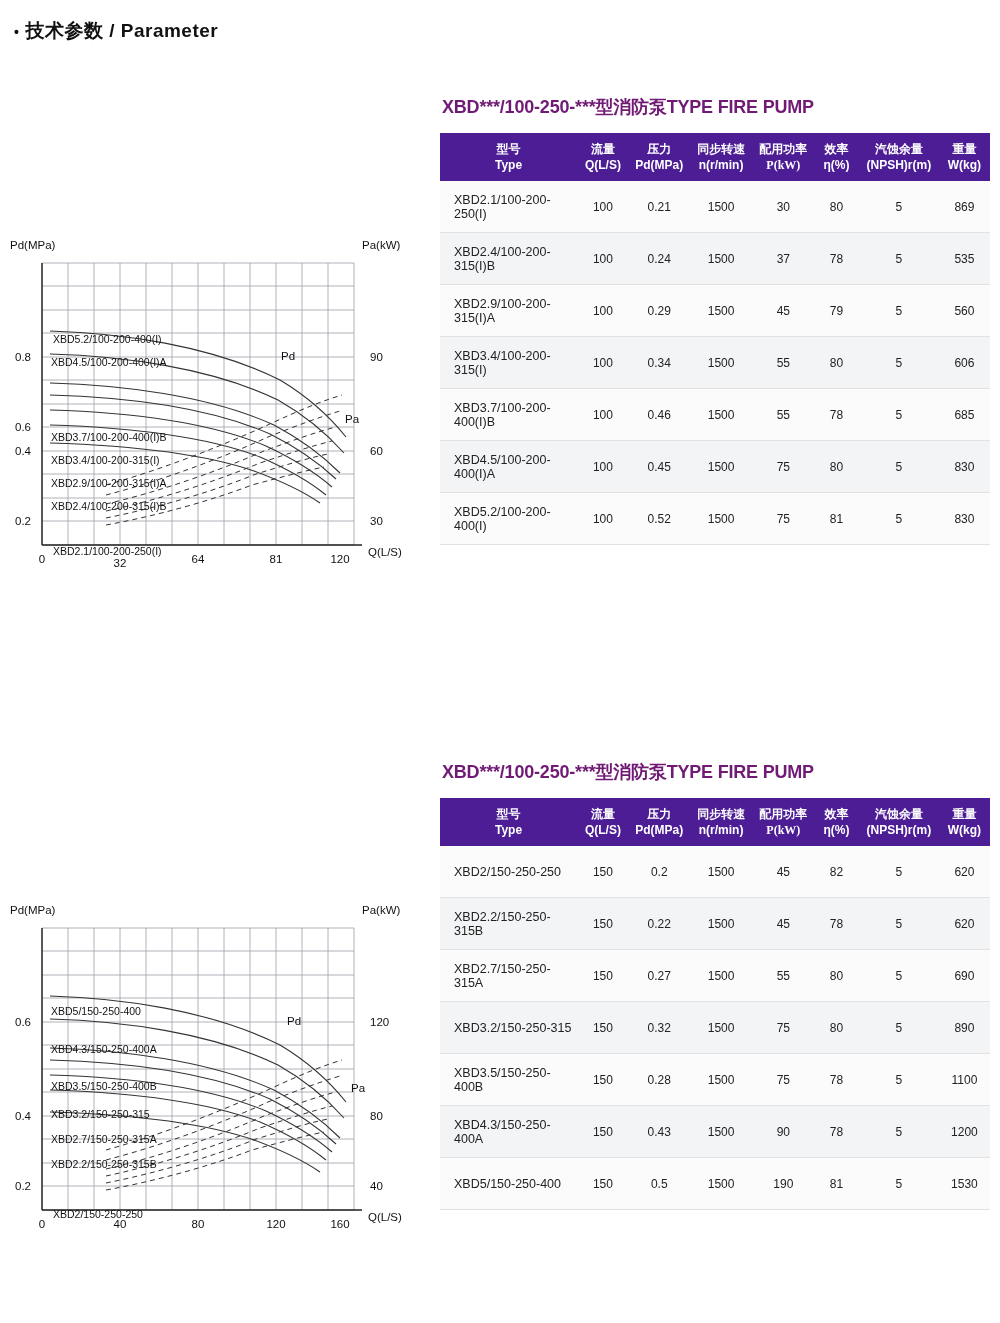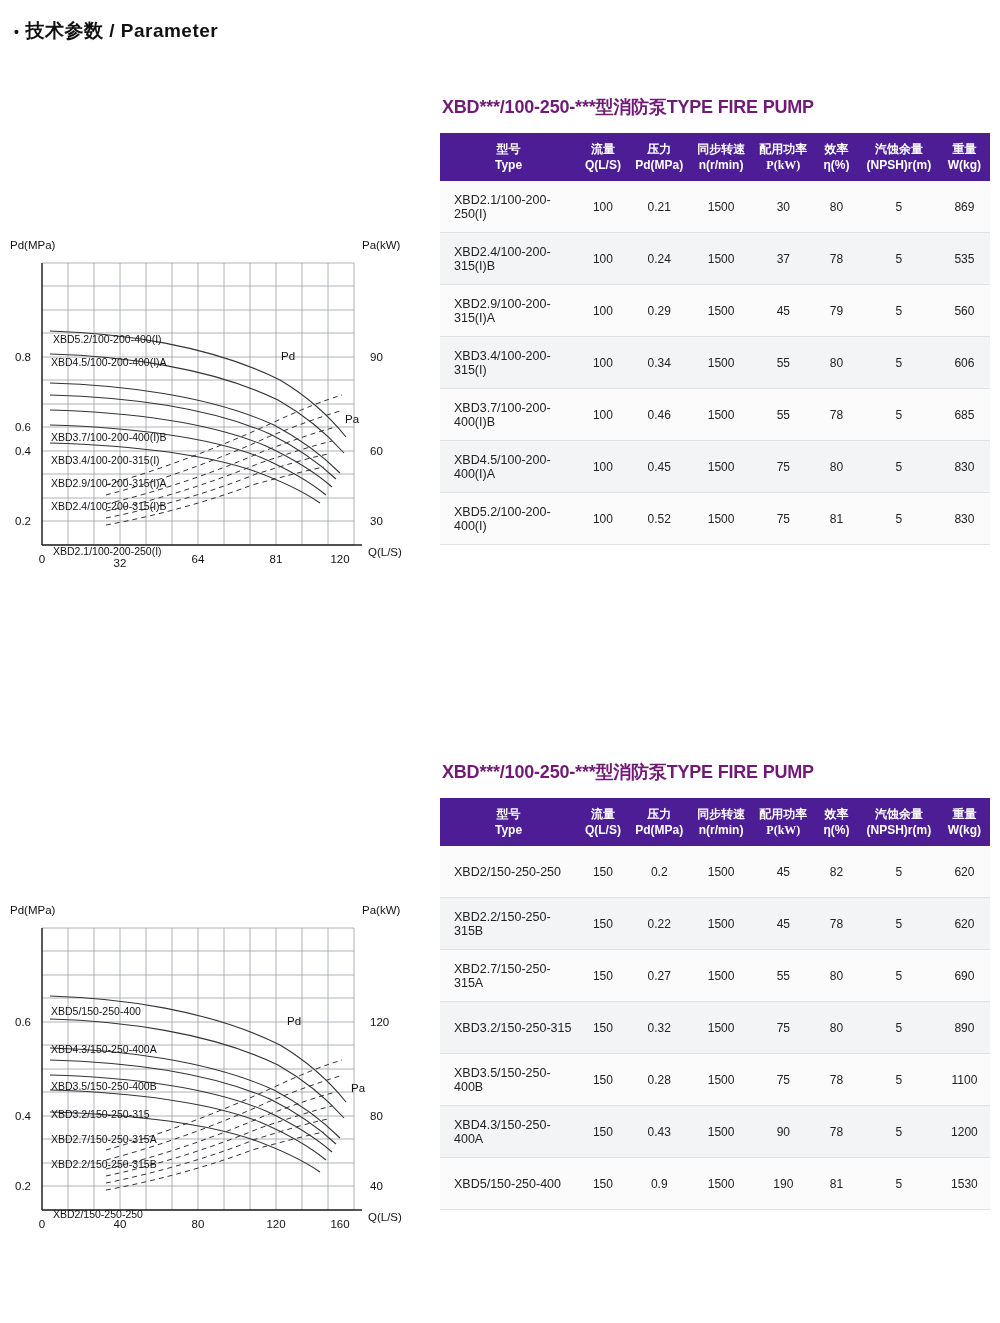--- a/index.html
+++ b/index.html
@@ -494,21 +494,21 @@
           <td>0.43</td>
           <td>1500</td>
           <td>90</td>
           <td>78</td>
           <td>5</td>
           <td>1200</td>
         </tr>
         <tr>
           <td class="type-cell">XBD5/150-250-400</td>
           <td>150</td>
-          <td>0.9</td>
+          <td>0.5</td>
           <td>1500</td>
           <td>190</td>
           <td>81</td>
           <td>5</td>
           <td>1530</td>
         </tr>
       </tbody>
     </table>
   </div>
 </div>

